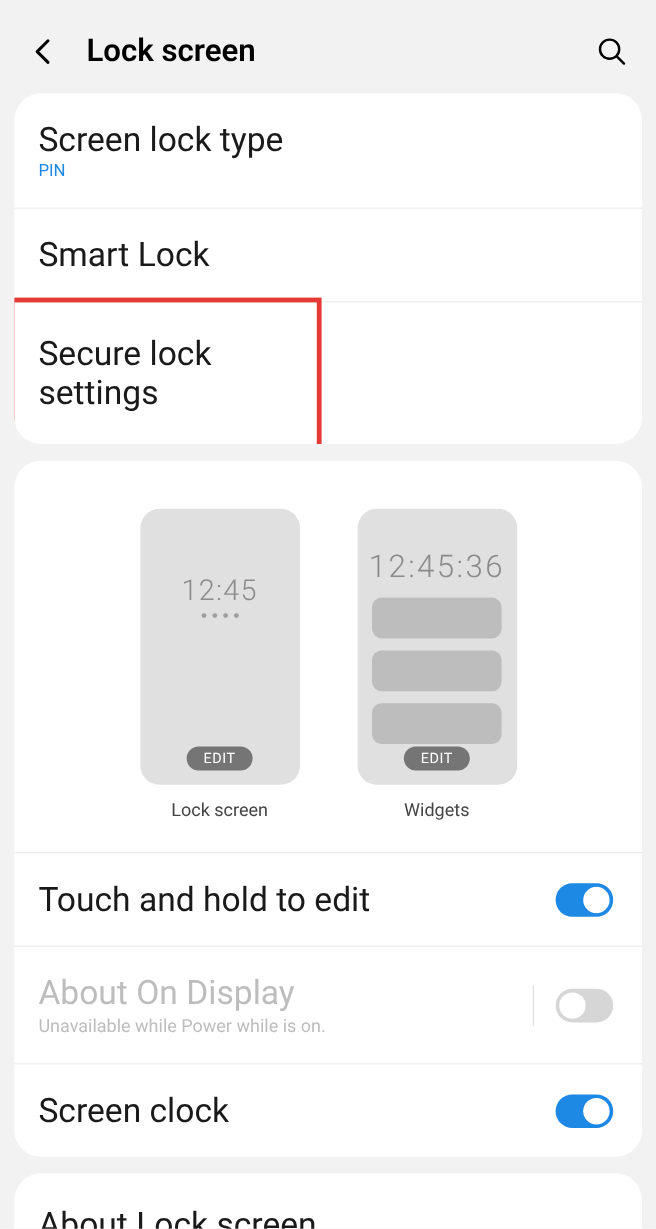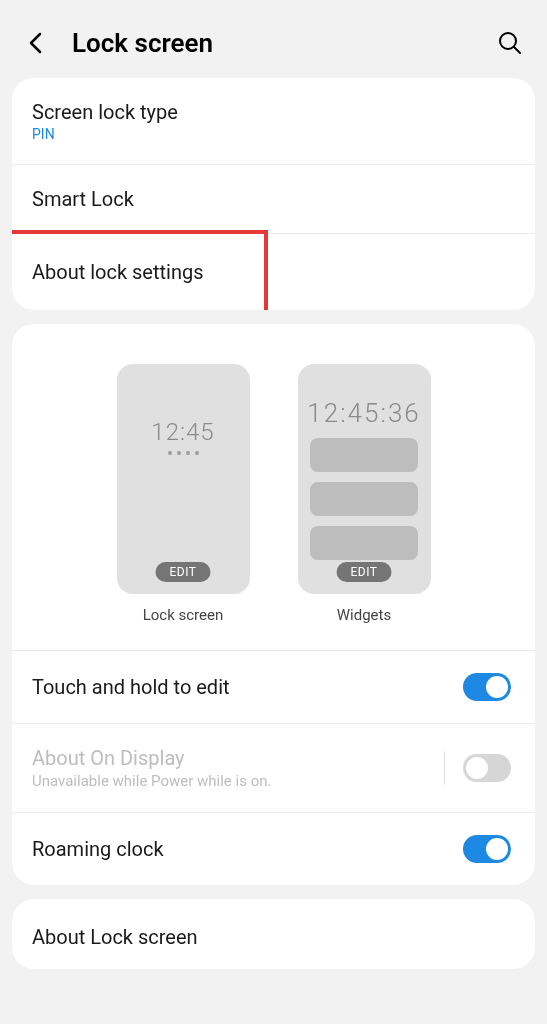--- a/index.html
+++ b/index.html
@@ -39,21 +39,21 @@
       border-radius: 22px;
       margin: 0 12px 14px 12px;
       overflow: hidden;
     }
     .row {
       padding: 22px 20px;
       border-bottom: 1px solid #ebebeb;
     }
     .row:last-child { border-bottom: none; }
     .row-title {
-      font-size: 20px;
+      font-size: 28px;
       color: #1a1a1a;
       font-weight: 400;
     }
     .row-sub {
       font-size: 14px;
       color: #1e88e5;
       margin-top: 2px;
     }
     .row-sub-gray {
       font-size: 15px;
@@ -198,21 +198,21 @@
 <div class="card">
   <div class="row">
     <div class="row-title">Screen lock type</div>
     <div class="row-sub">PIN</div>
   </div>
   <div class="row">
     <div class="row-title">Smart Lock</div>
   </div>
   <div class="row row-highlighted">
     <div class="highlight-box">
-      <div class="row-title">About lock settings</div>
+      <div class="row-title">Secure lock settings</div>
     </div>
   </div>
 </div>
 
 <div class="card">
   <div class="previews">
     <div class="preview">
       <div class="phone">
         <div class="clock-time">12:45</div>
         <div class="dots">
@@ -252,21 +252,21 @@
       <div class="row-sub-gray">Unavailable while Power while is on.</div>
     </div>
     <div class="sep"></div>
     <div class="switch switch-off">
         <div class="knob"></div>
       </div>
   </div>
 
   <div class="row-flex">
     <div class="left">
-      <div class="row-title">Roaming clock</div>
+      <div class="row-title">Screen clock</div>
     </div>
     <div class="switch switch-on">
         <div class="knob"></div>
       </div>
   </div>
 </div>
 
 <div class="card card-last">
   <div class="row">
     <div class="row-title">About Lock screen</div>

